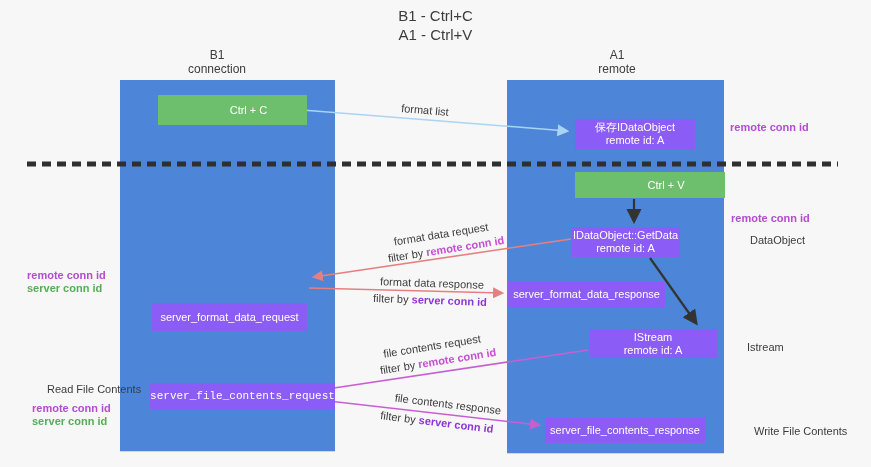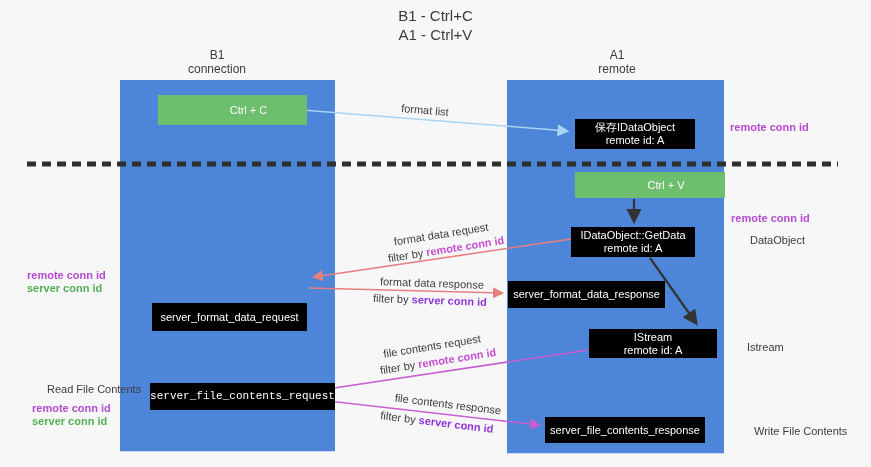--- a/index.html
+++ b/index.html
@@ -11,21 +11,21 @@
   }
   .abs{position:absolute;}
   .title{left:0;right:0;top:6px;text-align:center;font-size:15px;line-height:19px;color:#3c3c3c;}
   .col-header{text-align:center;font-size:12px;line-height:14px;color:#3c3c3c;}
   .column{background:#4d86d9;border-bottom:1px solid #c9d8f2;}
   .node{
     display:flex;flex-direction:column;align-items:center;justify-content:center;
     color:#ffffff;font-size:11px;line-height:13px;text-align:center;white-space:nowrap;
   }
   .node.green{background:#6ebf6d;padding-left:32px;}
-  .node.orange{background:#000000;text-align:right;}
+  .node.orange{background:#8b5cf6;text-align:right;}
   .side-label{font-size:11px;line-height:13px;white-space:nowrap;}
   .purple{color:#b44bd1;font-weight:bold;}
   .greentxt{color:#55ae55;font-weight:bold;}
   .violet{color:#8d36d8;font-weight:bold;}
   .magenta{color:#c44fd0;font-weight:bold;}
   .dark{color:#3c3c3c;margin-left:19px;}
   .flow-label{
     font-size:11px;line-height:12px;white-space:nowrap;color:#3c3c3c;
     transform-origin:center center;
   }
@@ -78,21 +78,21 @@
 
 <div class="abs node green" style="left:158px;top:95px;width:117px;height:30px;">Ctrl + C</div>
 
 <div class="abs node orange" style="left:575px;top:119px;width:120px;height:30px;">
   <div>保存IDataObject</div>
   <div>remote id: A</div>
 </div>
 
 <div class="abs node green" style="left:575px;top:172px;width:118px;height:26px;">Ctrl + V</div>
 
-<div class="abs node orange" style="left:571px;top:227px;width:124px;height:30px;">
+<div class="abs node orange" style="left:571px;top:227px;width:109px;height:30px;">
   <div>IDataObject::GetData</div>
   <div>remote id: A</div>
 </div>
 
 <div class="abs node orange" style="left:152px;top:267px;width:155px;height:28px;margin-top:36px;">server_format_data_request</div>
 
 <div class="abs node orange" style="left:508px;top:281px;width:157px;height:27px;">server_format_data_response</div>
 
 <div class="abs node orange" style="left:589px;top:329px;width:128px;height:29px;">
   <div>IStream</div>

